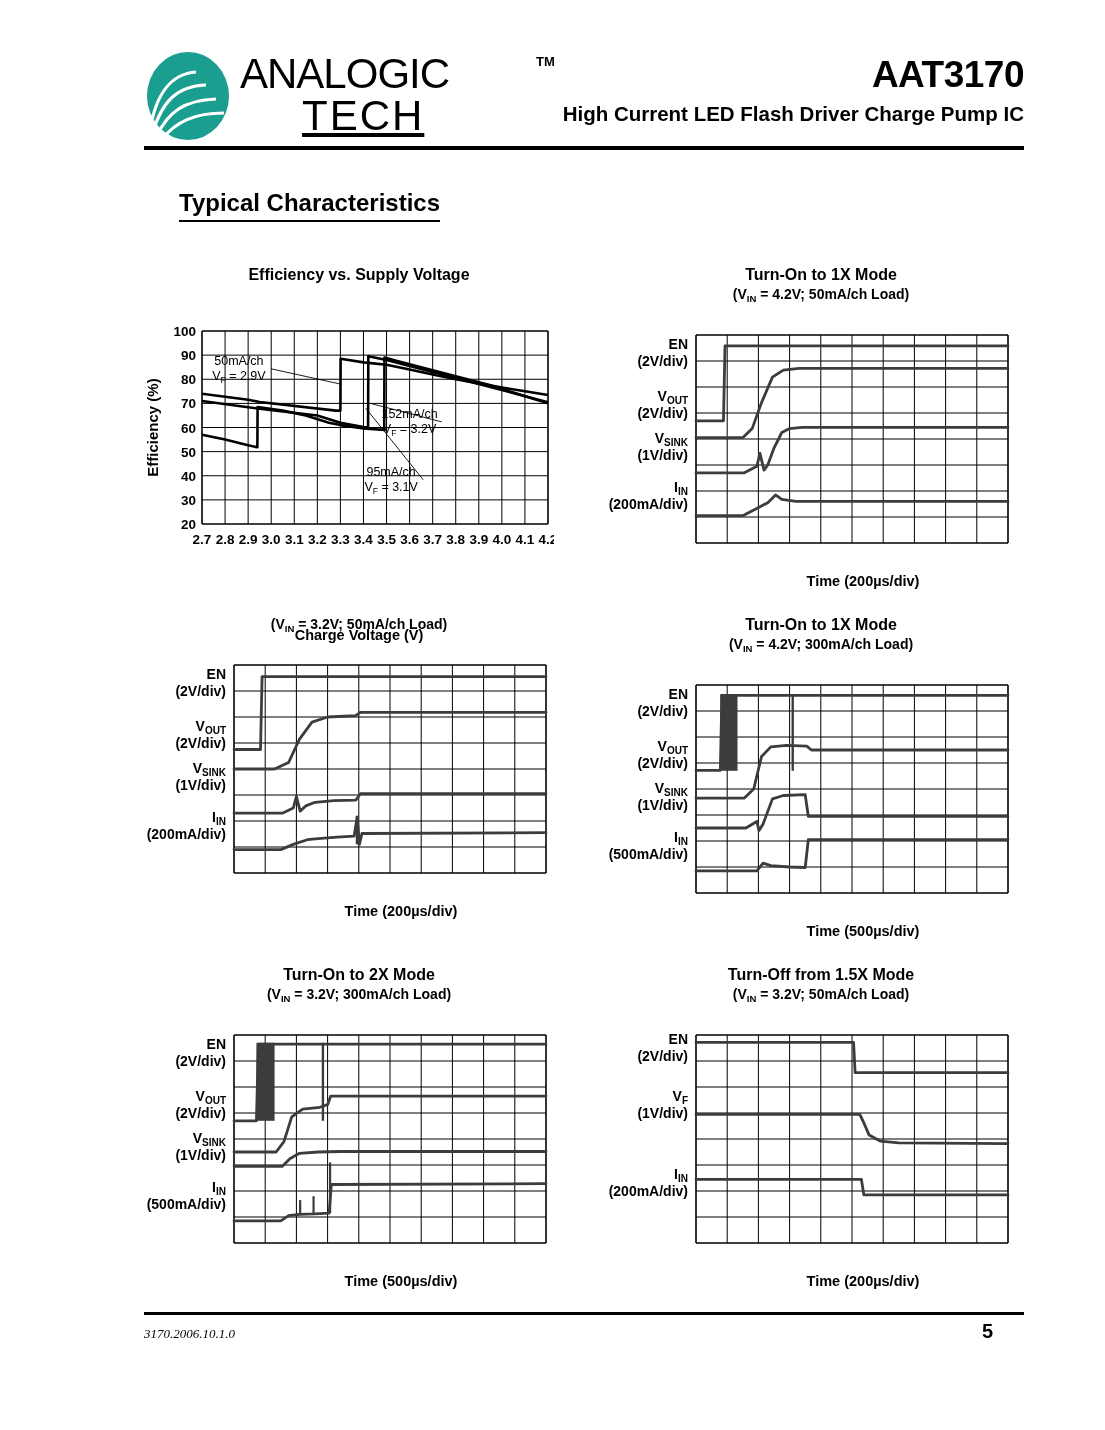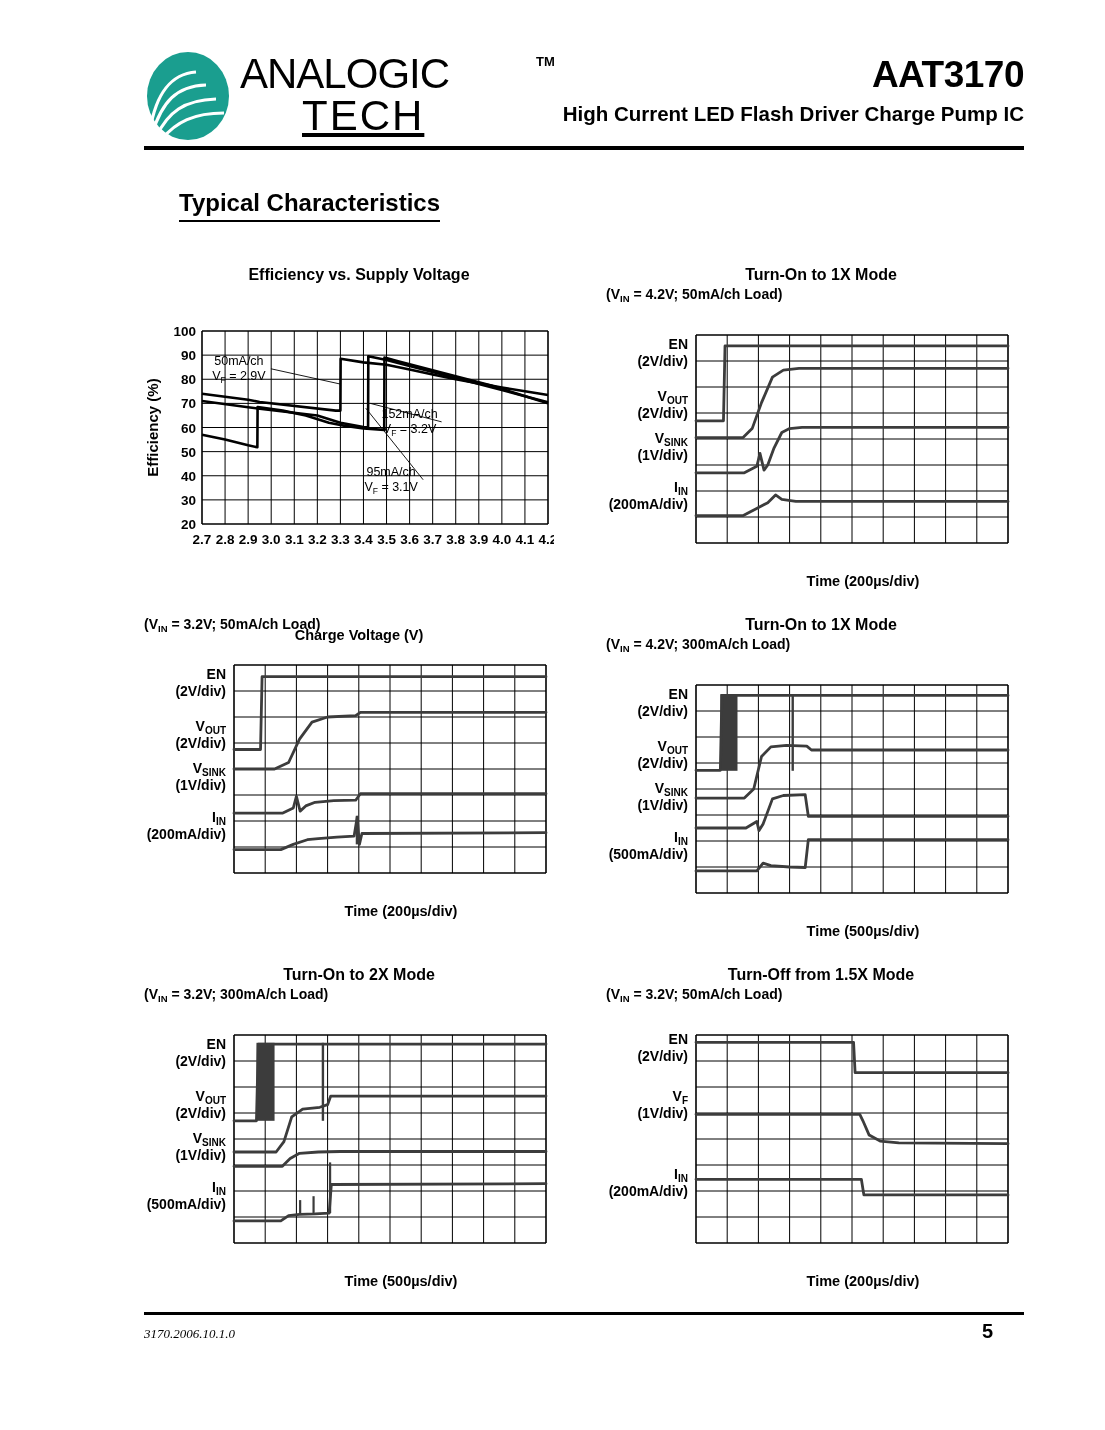--- a/index.html
+++ b/index.html
@@ -38,21 +38,21 @@
   .sect-title{
     position:absolute;left:128px;top:190px;font-size:24px;font-weight:700;
     border-bottom:2.5px solid #000;padding-bottom:4px;line-height:26px;margin-left:35px;
   }
   .sect-cond{position:absolute;left:128px;top:225px;font-size:16.5px;line-height:22px;white-space:nowrap;}
   sub{font-size:0.68em;vertical-align:-0.28em;}
 
   
   .cell{position:absolute;}
   .c-title{text-align:center;font-size:16px;font-weight:700;line-height:20px;}
-  .c-sub{text-align:left;font-size:14px;font-weight:700;line-height:17px;margin-top:1px;}
+  .c-sub{text-align:center;font-size:14px;font-weight:700;line-height:17px;margin-top:1px;}
   .c-xlabel{text-align:center;font-size:14.5px;font-weight:700;margin-top:6px;}
   svg{display:block;}
   .tick{font-size:13.5px;font-family:"Liberation Sans",sans-serif;fill:#000;font-weight:700;}
   .axname{font-size:15px;font-weight:700;fill:#000;}
   .anno{font-size:12.5px;fill:#000;font-family:"Liberation Sans",sans-serif;}
   .chanlbl{font-size:14px;font-weight:700;fill:#000;}
 
   
   .rule-bot{position:absolute;left:128px;top:1312px;width:880px;height:3px;background:#000;}
   .foot-left{position:absolute;left:128px;top:1326px;font-size:13px;font-style:italic;font-family:Liberation Serif, serif;}

